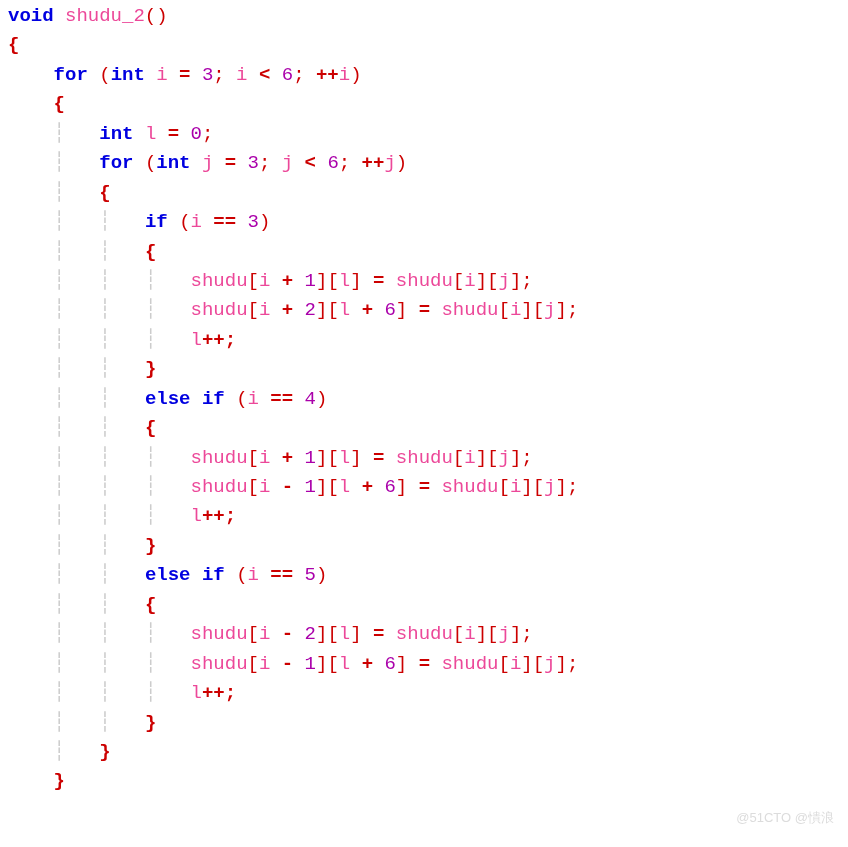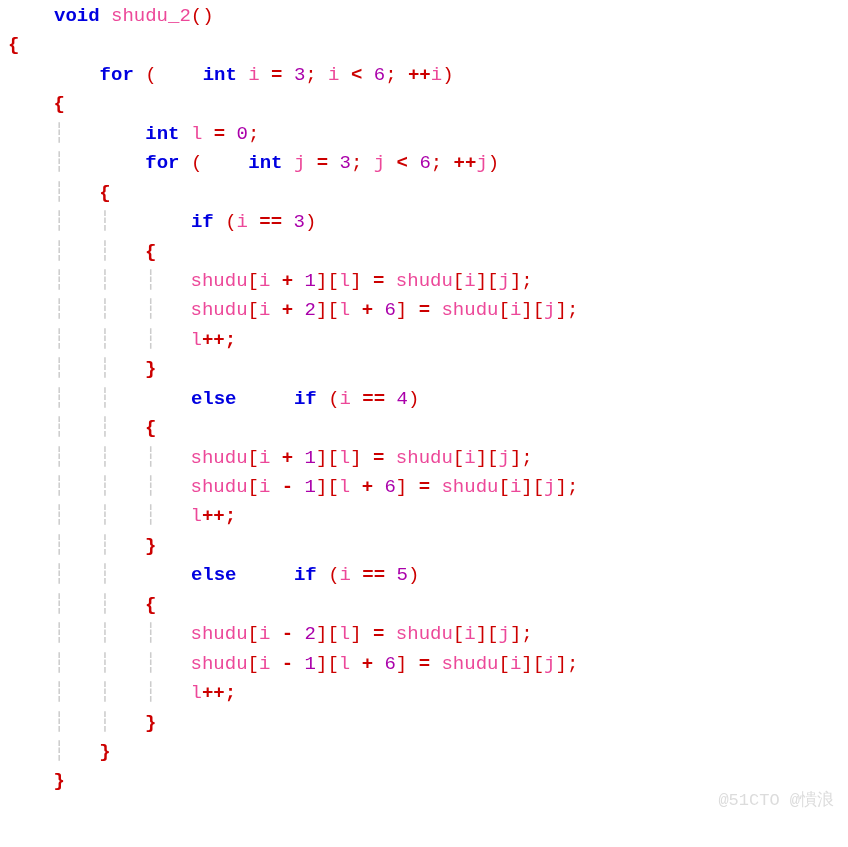--- a/index.html
+++ b/index.html
@@ -7,28 +7,28 @@
     padding: 2px 8px;
     font-family: Consolas, "Courier New", monospace;
     font-size: 19px;
     line-height: 1.55;
     background: #ffffff;
     color: #444;
     width: 848px;
     box-sizing: border-box;
   }
   pre { margin: 0; font-family: inherit; }
-  .kw   { color: #0000e0; font-weight: bold; margin-left: 46px; }  
+  .kw   { color: #0000e0; font-weight: bold; }  
   .id   { color: #ec4899; }                     
   .pun  { color: #cc0000; }                     
   .br   { color: #cc0000; font-weight: bold; }  
   .op   { color: #cc0000; font-weight: bold; }  
   .num  { color: #aa00aa; }                     
   .guide{ color: #cccccc; }                     
-  .wm   { position: absolute; right: 14px; top: 788px; color: #dcdcdc; font-size: 17px; font-family: Liberation Mono, monospace; }
+  .wm   { position: absolute; right: 14px; top: 808px; color: #dcdcdc; font-size: 13px; font-family: Liberation Sans, sans-serif; }
 </style>
 </head>
 <body>
 
 <pre><span class="kw">void</span> <span class="id">shudu_2</span><span class="pun">()</span>
 <span class="br">{</span>
 <span>    </span><span class="kw">for</span> <span class="pun">(</span><span class="kw">int</span> <span class="id">i</span> <span class="op">=</span> <span class="num">3</span><span class="pun">;</span> <span class="id">i</span> <span class="op">&lt;</span> <span class="num">6</span><span class="pun">;</span> <span class="op">++</span><span class="id">i</span><span class="pun">)</span>
 <span>    </span><span class="br">{</span>
 <span>    </span><span class="guide">┆   </span><span class="kw">int</span> <span class="id">l</span> <span class="op">=</span> <span class="num">0</span><span class="pun">;</span>
 <span>    </span><span class="guide">┆   </span><span class="kw">for</span> <span class="pun">(</span><span class="kw">int</span> <span class="id">j</span> <span class="op">=</span> <span class="num">3</span><span class="pun">;</span> <span class="id">j</span> <span class="op">&lt;</span> <span class="num">6</span><span class="pun">;</span> <span class="op">++</span><span class="id">j</span><span class="pun">)</span>

